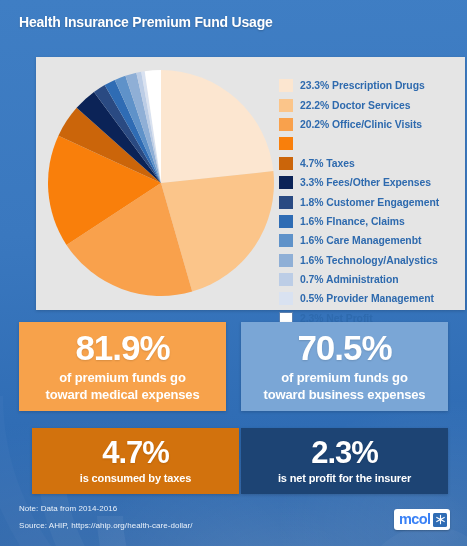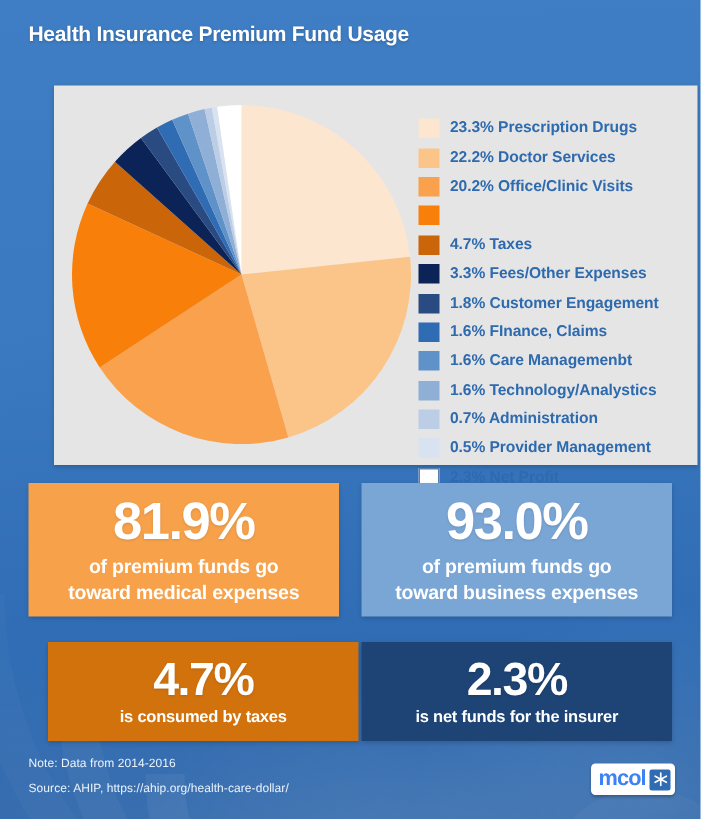--- a/index.html
+++ b/index.html
@@ -303,35 +303,35 @@
 
   <div class="stat" id="stat-medical" style="background: rgb(247, 162, 75);">
     <div class="stat-big">81.9%</div>
     <div class="stat-sub">
       <span>of premium funds go</span><br>
       <span>toward medical expenses</span>
     </div>
   </div>
 
   <div class="stat" id="stat-business" style="background: rgb(122, 166, 214);">
-    <div class="stat-big">93.0%</div>
+    <div class="stat-big">70.5%</div>
     <div class="stat-sub">
       <span>of premium funds go</span><br>
       <span>toward business expenses</span>
     </div>
   </div>
 
   <div class="stat" id="stat-taxes" style="background: rgb(210, 114, 13);">
     <div class="stat-big">4.7%</div>
     <div class="stat-sub">is consumed by taxes</div>
   </div>
 
   <div class="stat" id="stat-profit" style="background: rgb(29, 68, 116);">
     <div class="stat-big">2.3%</div>
-    <div class="stat-sub">is net funds for the insurer</div>
+    <div class="stat-sub">is net profit for the insurer</div>
   </div>
 
   <div class="footer-note">Note: Data from 2014-2016</div>
   <div class="footer-source">Source:  AHIP, https://ahip.org/health-care-dollar/</div>
 
   <div class="logo">
     <span class="logo-word">mcol</span>
     <span class="logo-mark">
       <svg width="11" height="11" viewBox="0 0 24 24" aria-hidden="true">
         <g stroke="#ffffff" stroke-width="2.4" stroke-linecap="round">

